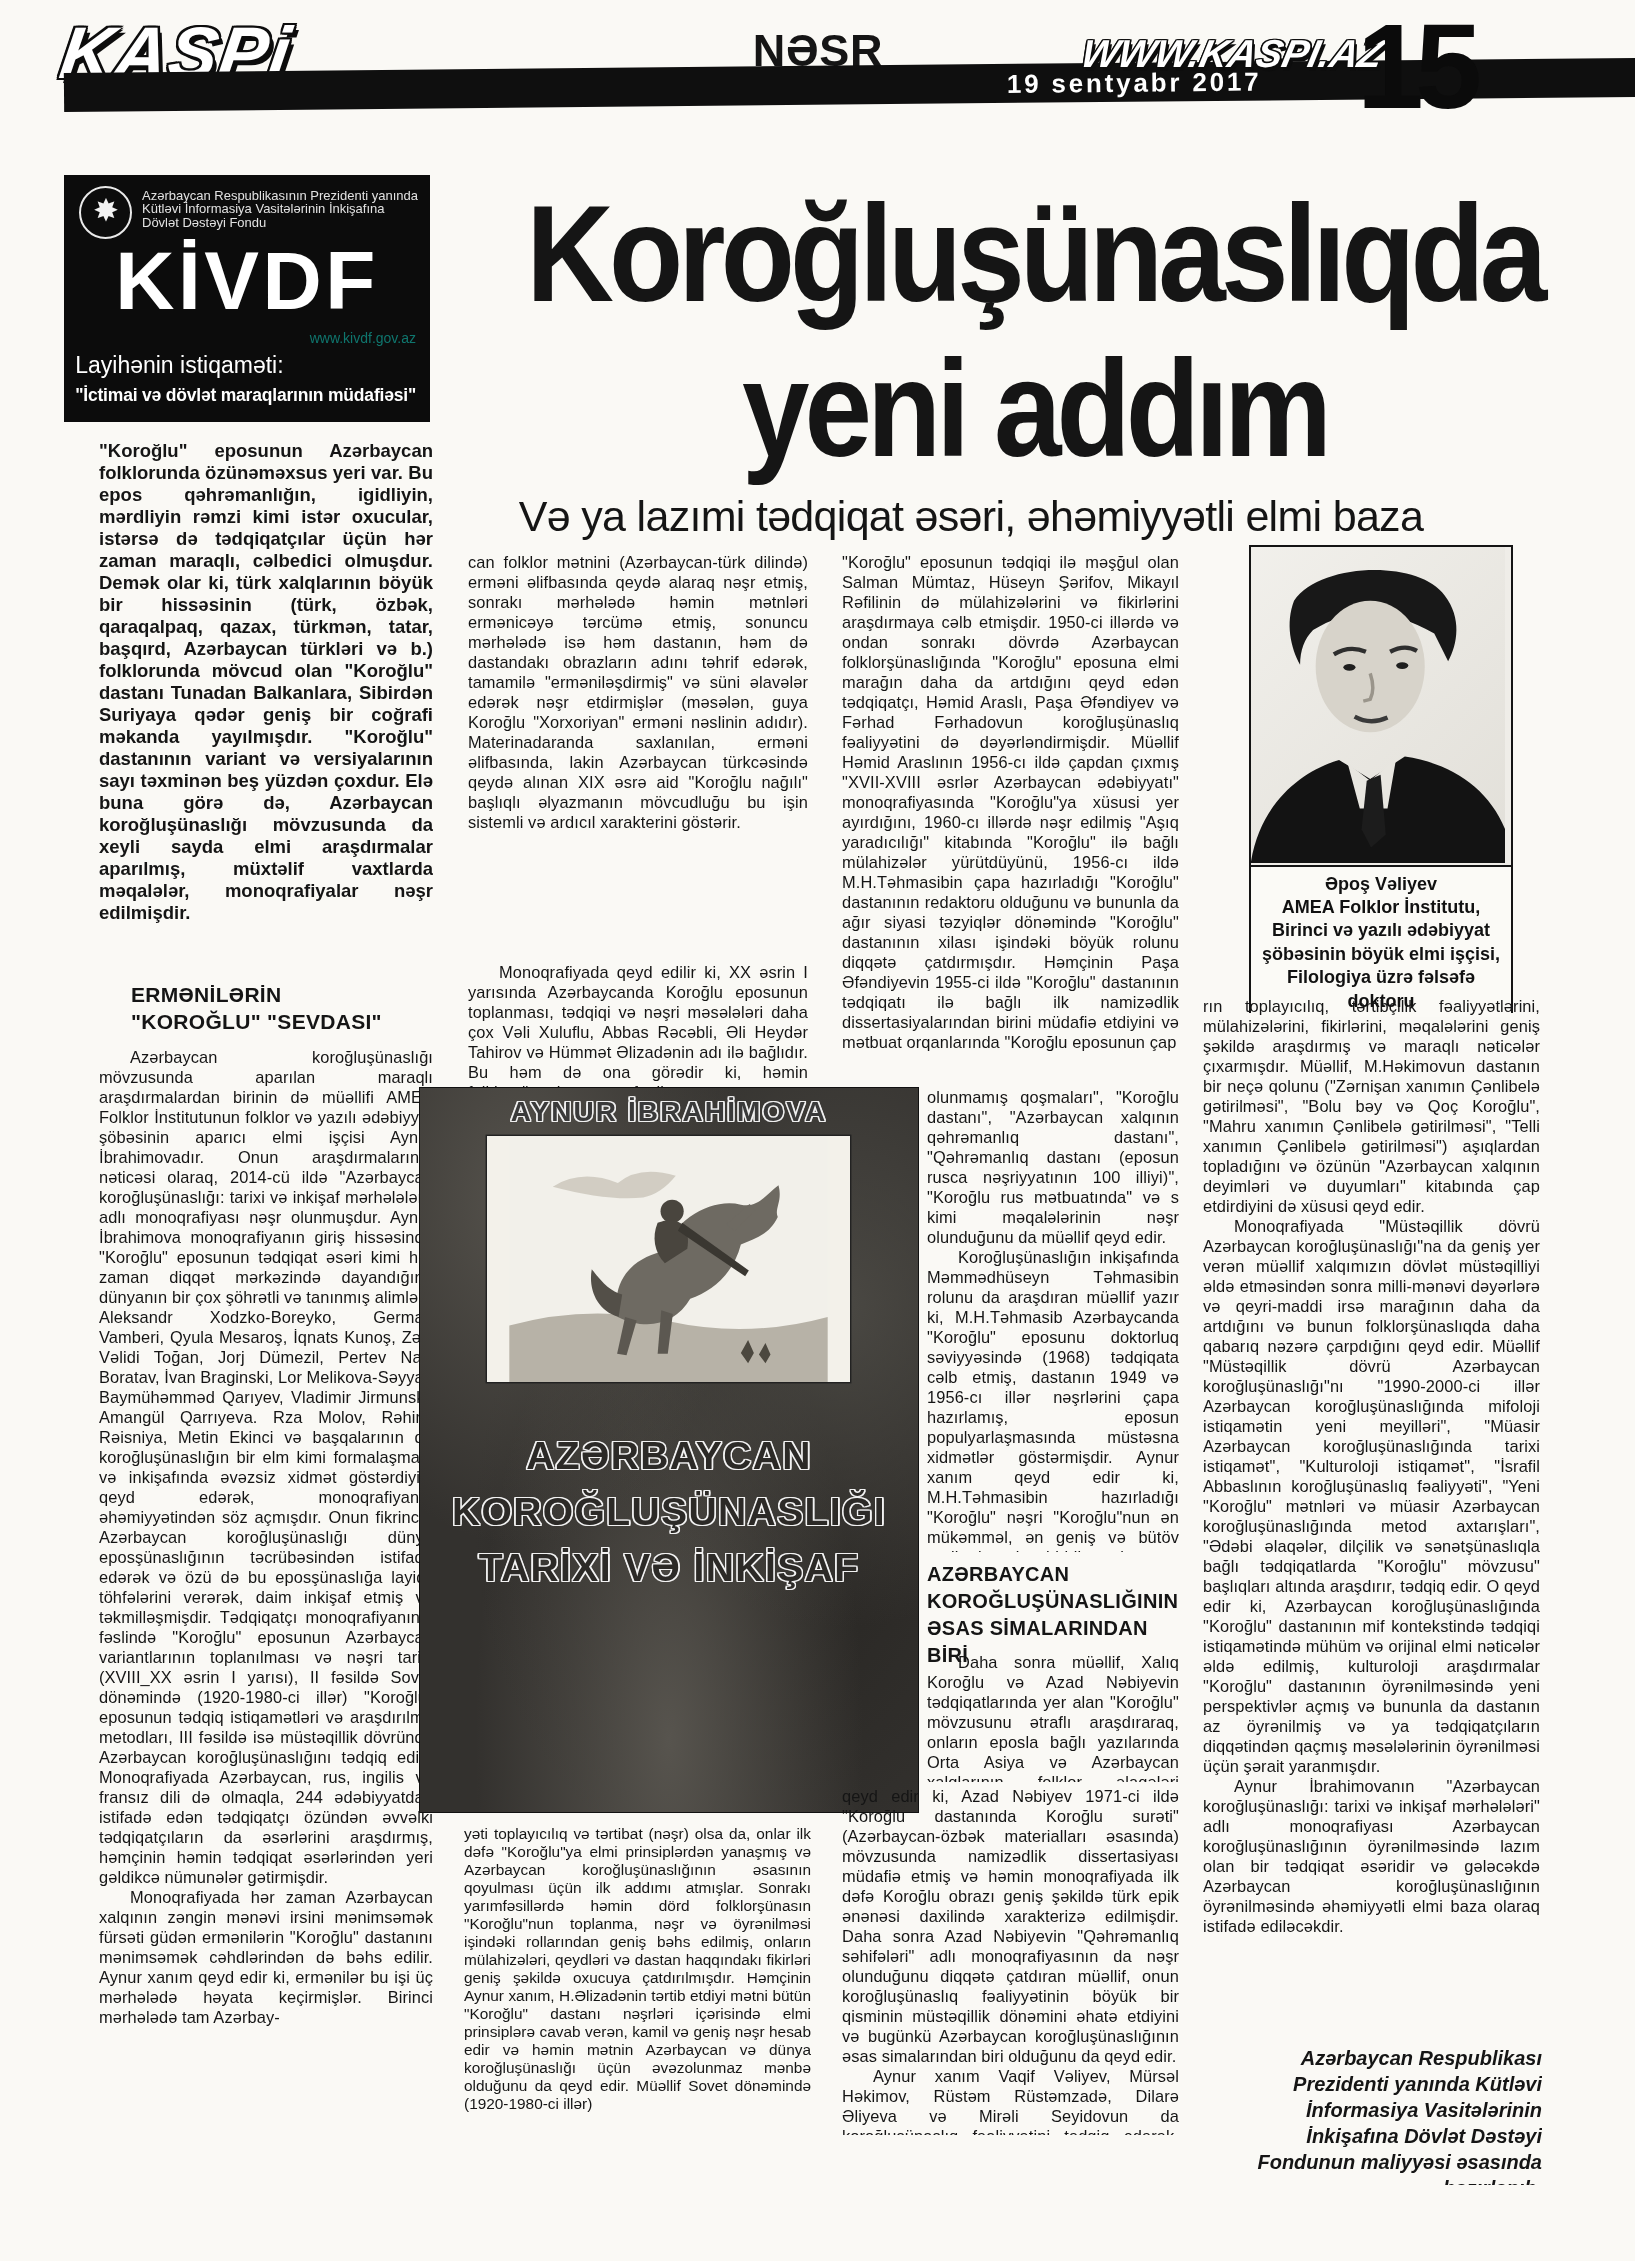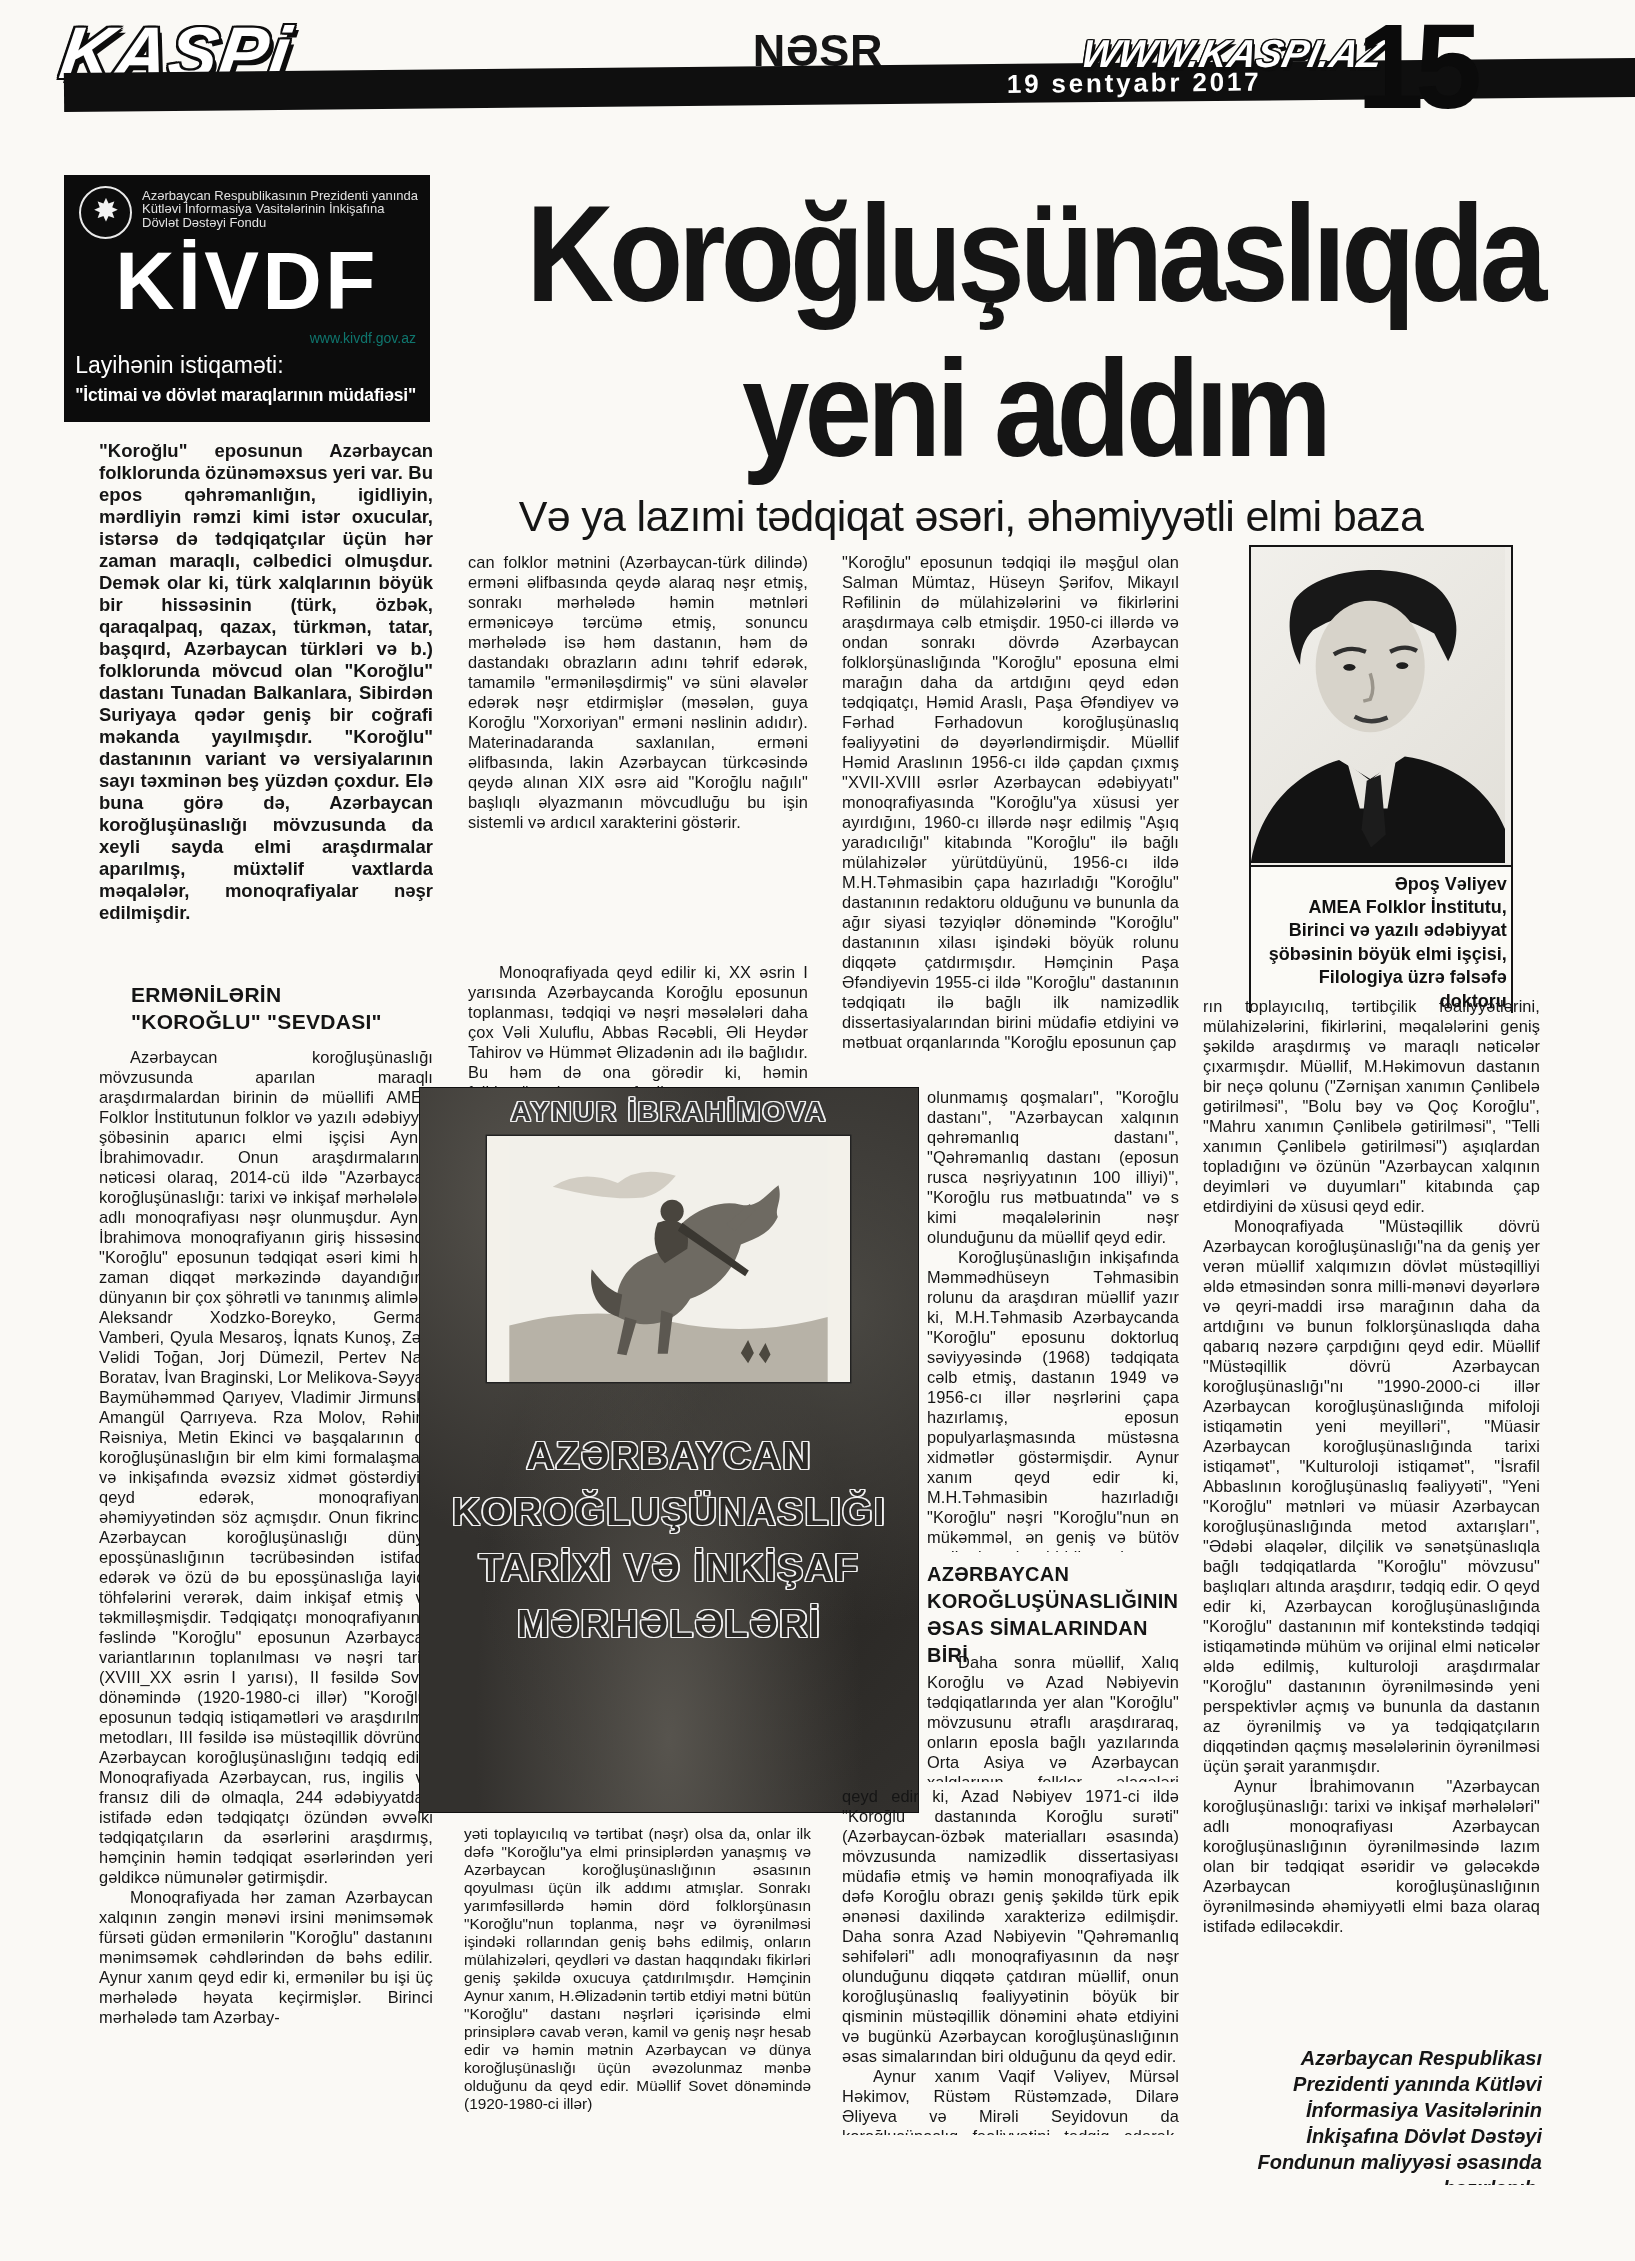--- a/index.html
+++ b/index.html
@@ -60,21 +60,21 @@
                      -1.4px 0 0 #efefef,1.4px 0 0 #efefef,0 -1.4px 0 #efefef,0 1.4px 0 #efefef;}
   .cover-panel{position:absolute;left:67px;top:48px;width:363px;height:246px;background:#f3f1ea;
          box-shadow:0 0 0 1.4px #222;}
   .cover-title{position:absolute;left:0;top:340px;width:100%;text-align:center;
          font-size:39px;font-weight:700;letter-spacing:1.4px;line-height:56px;color:#2c2a27;
          text-shadow:-1.4px -1.4px 0 #f2f2f2,1.4px -1.4px 0 #f2f2f2,-1.4px 1.4px 0 #f2f2f2,1.4px 1.4px 0 #f2f2f2,
                      -1.4px 0 0 #f2f2f2,1.4px 0 0 #f2f2f2,0 -1.4px 0 #f2f2f2,0 1.4px 0 #f2f2f2;}
 
   
   .photo-box{border:2.8px solid #141414;background:#efede8;}
-  .caption{border-top:2.1px solid #141414;background:#fbfaf6;text-align:right;
+  .caption{border-top:2.1px solid #141414;background:#fbfaf6;text-align:center;
            font-size:18px;font-weight:700;line-height:23.4px;padding:5.6px 4.2px 4.2px 4.2px;color:#111;}
 
   .credit{font-size:20px;line-height:26px;font-weight:700;font-style:italic;text-align:right;}
 </style>
 </head>
 <body>
 
 <div id="page">
 
   <div class="abs" style="left:61px;top:11.2px;">
@@ -148,21 +148,20 @@
         <circle cx="225" cy="104" r="16" fill="#49453e"></circle>
         <path d="M205 120 C235 109 251 125 246 156 L215 176 C200 161 197 139 205 120 Z" fill="#49453e"></path>
         <path d="M239 120 L331 186 L326 194 L233 131 Z" fill="#3a3731"></path>
         <path d="M320 300 l10 -18 8 18 -8 14 Z M345 302 l9 -16 7 16 -7 12 Z" fill="#4c483f"></path>
       </svg>
     </div>
     <div class="cover-title">
       <div>AZƏRBAYCAN</div>
       <div>KOROĞLUŞÜNASLIĞI</div>
       <div>TARİXİ VƏ İNKİŞAF</div>
-      <div>MƏRHƏLƏLƏRİ</div>
     </div>
   </div>
 
   <div class="abs small-txt just clip" style="left:464px;top:1825px;width:347px;height:310px;">yəti toplayıcılıq və tərtibat (nəşr) olsa da, onlar ilk dəfə "Koroğlu"ya elmi prinsiplərdən yanaşmış və Azərbaycan koroğluşünaslığının əsasının qoyulması üçün ilk addımı atmışlar. Sonrakı yarımfəsillərdə həmin dörd folklorşünasın "Koroğlu"nun toplanma, nəşr və öyrənilməsi işindəki rollarından geniş bəhs edilmiş, onların mülahizələri, qeydləri və dastan haqqındakı fikirləri geniş şəkildə oxucuya çatdırılmışdır. Həmçinin Aynur xanım, H.Əlizadənin tərtib etdiyi mətni bütün "Koroğlu" dastanı nəşrləri içərisində elmi prinsiplərə cavab verən, kamil və geniş nəşr hesab edir və həmin mətnin Azərbaycan və dünya koroğluşünaslığı üçün əvəzolunmaz mənbə olduğunu da qeyd edir. Müəllif Sovet dönəmində (1920-1980-ci illər)</div>
 
   <div class="abs body-txt just clip" style="left:842px;top:552px;width:337px;height:531px;">"Koroğlu" eposunun tədqiqi ilə məşğul olan Salman Mümtaz, Hüseyn Şərifov, Mikayıl Rəfilinin də mülahizələrini və fikirlərini araşdırmaya cəlb etmişdir. 1950-ci illərdə və ondan sonrakı dövrdə Azərbaycan folklorşünaslığında "Koroğlu" eposuna elmi marağın daha da artdığını qeyd edən tədqiqatçı, Həmid Araslı, Paşa Əfəndiyev və Fərhad Fərhadovun koroğluşünaslıq fəaliyyətini də dəyərləndirmişdir. Müəllif Həmid Araslının 1956-cı ildə çapdan çıxmış "XVII-XVIII əsrlər Azərbaycan ədəbiyyatı" monoqrafiyasında "Koroğlu"ya xüsusi yer ayırdığını, 1960-cı illərdə nəşr edilmiş "Aşıq yaradıcılığı" kitabında "Koroğlu" ilə bağlı mülahizələr yürütdüyünü, 1956-cı ildə M.H.Təhmasibin çapa hazırladığı "Koroğlu" dastanının redaktoru olduğunu və bununla da ağır siyasi təzyiqlər dönəmində "Koroğlu" dastanının xilası işindəki böyük rolunu diqqətə çatdırmışdır. Həmçinin Paşa Əfəndiyevin 1955-ci ildə "Koroğlu" dastanının tədqiqatı ilə bağlı ilk namizədlik dissertasiyalarından birini müdafiə etdiyini və mətbuat orqanlarında "Koroğlu eposunun çap</div>
 
   <div class="abs body-txt just clip" style="left:927px;top:1087px;width:252px;height:465px;">
     <p>olunmamış qoşmaları", "Koroğlu dastanı", "Azərbaycan xalqının qəhrəmanlıq dastanı", "Qəhrəmanlıq dastanı (eposun rusca nəşriyyatının 100 illiyi)", "Koroğlu rus mətbuatında" və s kimi məqalələrinin nəşr olunduğunu da müəllif qeyd edir.</p>
     <p class="ind">Koroğluşünaslığın inkişafında Məmmədhüseyn Təhmasibin rolunu da araşdıran müəllif yazır ki, M.H.Təhmasib Azərbaycanda "Koroğlu" eposunu doktorluq səviyyəsində (1968) tədqiqata cəlb etmiş, dastanın 1949 və 1956-cı illər nəşrlərini çapa hazırlamış, eposun populyarlaşmasında müstəsna xidmətlər göstərmişdir. Aynur xanım qeyd edir ki, M.H.Təhmasibin hazırladığı "Koroğlu" nəşri "Koroğlu"nun ən mükəmməl, ən geniş və bütöv tərtibatlarından biridir və bu nəşr 17 qoldan ibarətdir.</p>

